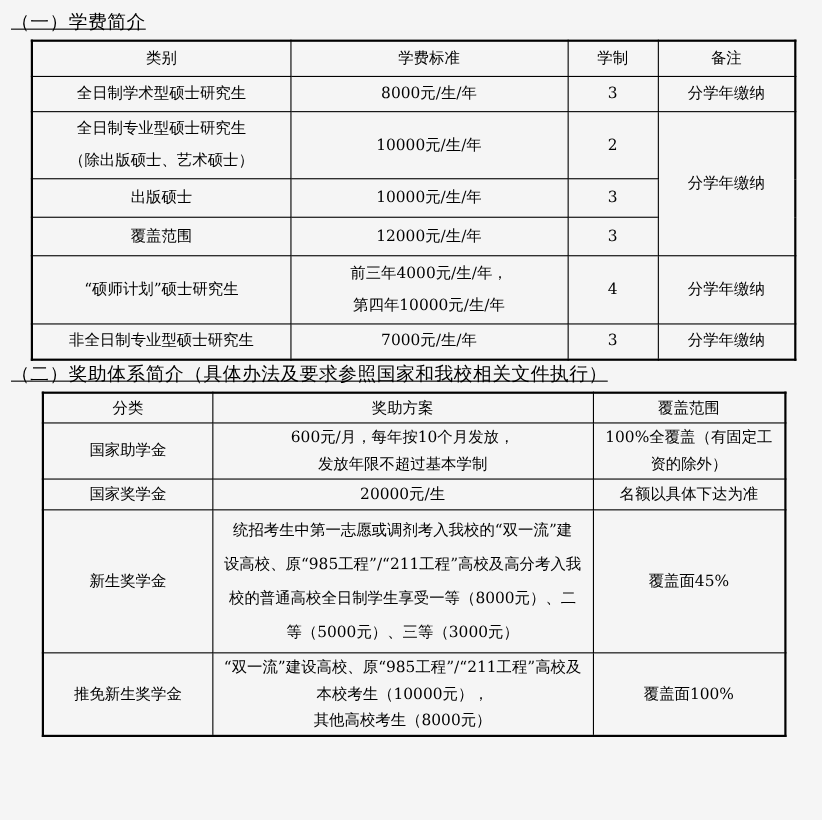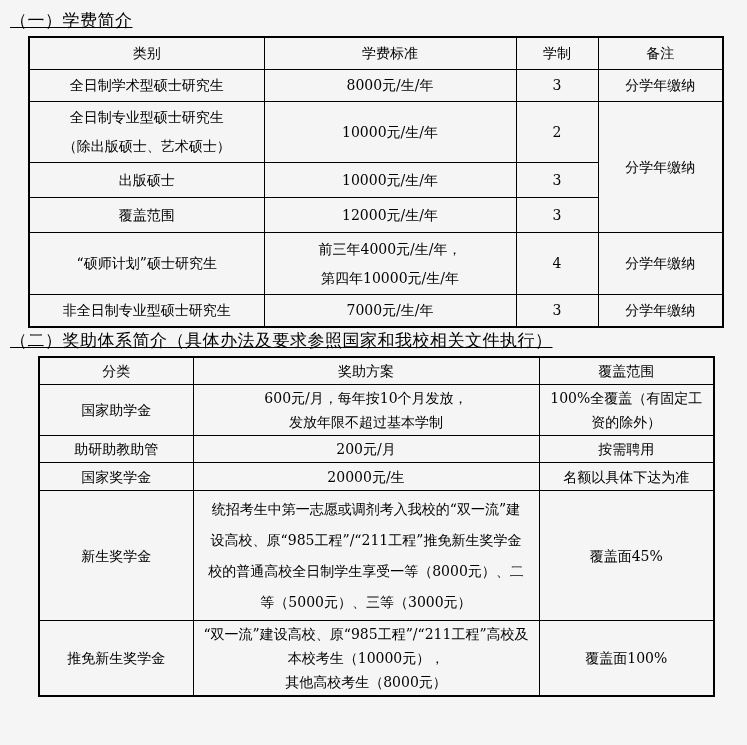--- a/index.html
+++ b/index.html
@@ -141,34 +141,29 @@
       </tr>
     </thead>
     <tbody>
       <tr class="h-r1">
         <td>国家助学金</td>
         <td>600元/月，每年按10个月发放，
 发放年限不超过基本学制</td>
         <td>100%全覆盖（有固定工
 资的除外）</td>
       </tr>
-      <tr class="h-r2">
-        <td>助研助教助管</td>
-        <td>200元/月</td>
-        <td>按需聘用</td>
-      </tr>
       <tr class="h-r3">
         <td>国家奖学金</td>
         <td>20000元/生</td>
         <td>名额以具体下达为准</td>
       </tr>
       <tr class="h-r5">
         <td>新生奖学金</td>
         <td class="lh-lg">统招考生中第一志愿或调剂考入我校的“双一流”建
-设高校、原“985工程”/“211工程”推免新生奖学金
+设高校、原“985工程”/“211工程”高校及高分考入我
 校的普通高校全日制学生享受一等（8000元）、二
 等（5000元）、三等（3000元）</td>
         <td>覆盖面45%</td>
       </tr>
       <tr class="h-r6">
         <td>推免新生奖学金</td>
         <td>“双一流”建设高校、原“985工程”/“211工程”高校及
 本校考生（10000元），
 其他高校考生（8000元）</td>
         <td>覆盖面100%</td>

